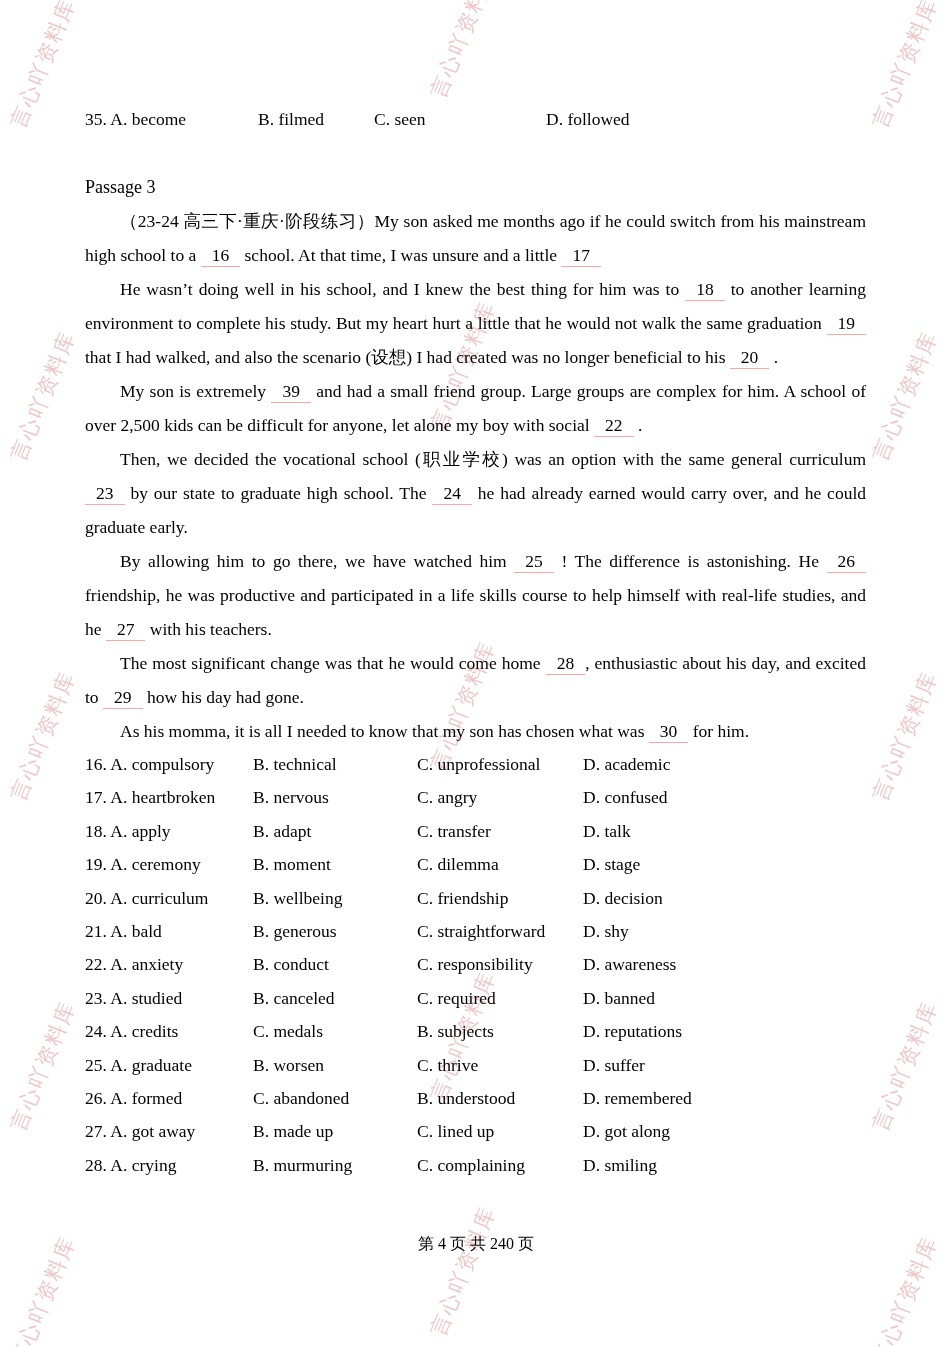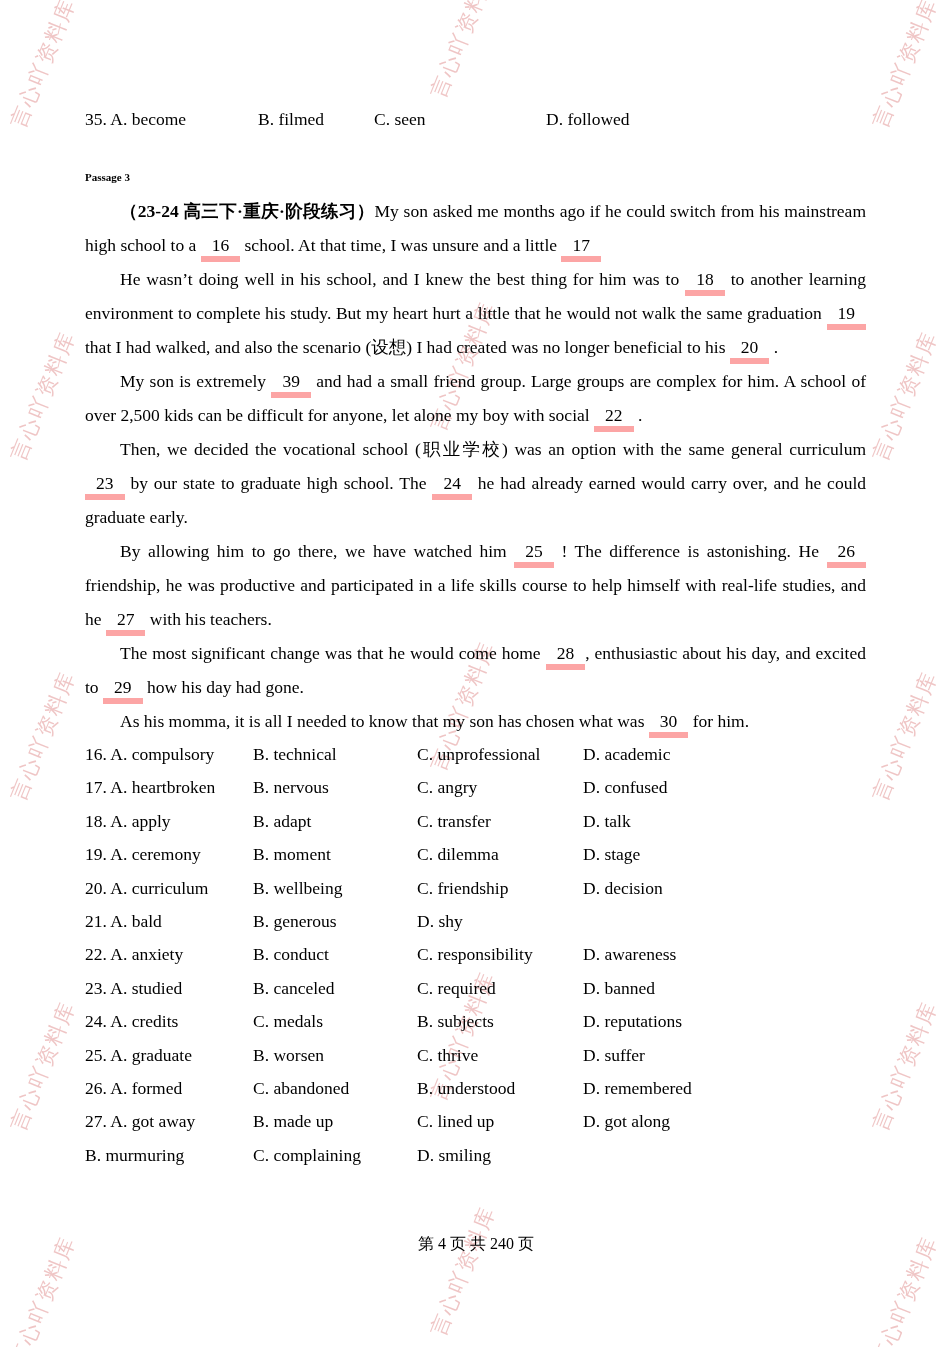--- a/index.html
+++ b/index.html
@@ -40,35 +40,35 @@
     grid-template-columns: 168px 164px 166px 1fr;
     font-size: 17.5px;
     line-height: 33.4px;
     white-space: nowrap;
   }
   .opt-row.top-row {
     grid-template-columns: 173px 116px 172px 1fr;
     line-height: 34px;
   }
   .passage-heading {
-    font-size: 11px;
-    font-weight: bold;
+    font-size: 18px;
+    font-weight: normal;
     line-height: 34px;
-    margin-top: 24px;
+    margin-top: 34px;
   }
   .para {
     font-size: 17.5px;
     line-height: 34px;
     text-align: justify;
     text-indent: 35px;
   }
-  .para .bold { font-weight: bold; }
+  .para .bold { font-weight: normal; }
   .blank {
     display: inline-block;
-    border-bottom: 6px solid #fca5a5;
+    border-bottom: 1px solid #fca5a5;
     padding: 0 11px;
     text-indent: 0;
     line-height: 22px;
   }
   .footer {
     position: absolute;
     left: 0;
     right: 0;
     top: 1234px;
     text-align: center;
@@ -141,20 +141,21 @@
         </div>
         <div class="opt-row">
           <span class="opt-cell">20. A. curriculum</span>
           <span class="opt-cell">B. wellbeing</span>
           <span class="opt-cell">C. friendship</span>
           <span class="opt-cell">D. decision</span>
         </div>
         <div class="opt-row">
           <span class="opt-cell">21. A. bald</span>
           <span class="opt-cell">B. generous</span>
+          <span class="opt-cell">C. straightforward</span>
           <span class="opt-cell">D. shy</span>
         </div>
         <div class="opt-row">
           <span class="opt-cell">22. A. anxiety</span>
           <span class="opt-cell">B. conduct</span>
           <span class="opt-cell">C. responsibility</span>
           <span class="opt-cell">D. awareness</span>
         </div>
         <div class="opt-row">
           <span class="opt-cell">23. A. studied</span>
@@ -180,20 +181,21 @@
           <span class="opt-cell">B. understood</span>
           <span class="opt-cell">D. remembered</span>
         </div>
         <div class="opt-row">
           <span class="opt-cell">27. A. got away</span>
           <span class="opt-cell">B. made up</span>
           <span class="opt-cell">C. lined up</span>
           <span class="opt-cell">D. got along</span>
         </div>
         <div class="opt-row">
+          <span class="opt-cell">28. A. crying</span>
           <span class="opt-cell">B. murmuring</span>
           <span class="opt-cell">C. complaining</span>
           <span class="opt-cell">D. smiling</span>
         </div>
       </div>
   </div>
   <div class="footer">第 4 页 共 240 页</div>
 </div>
 
 </body></html>

